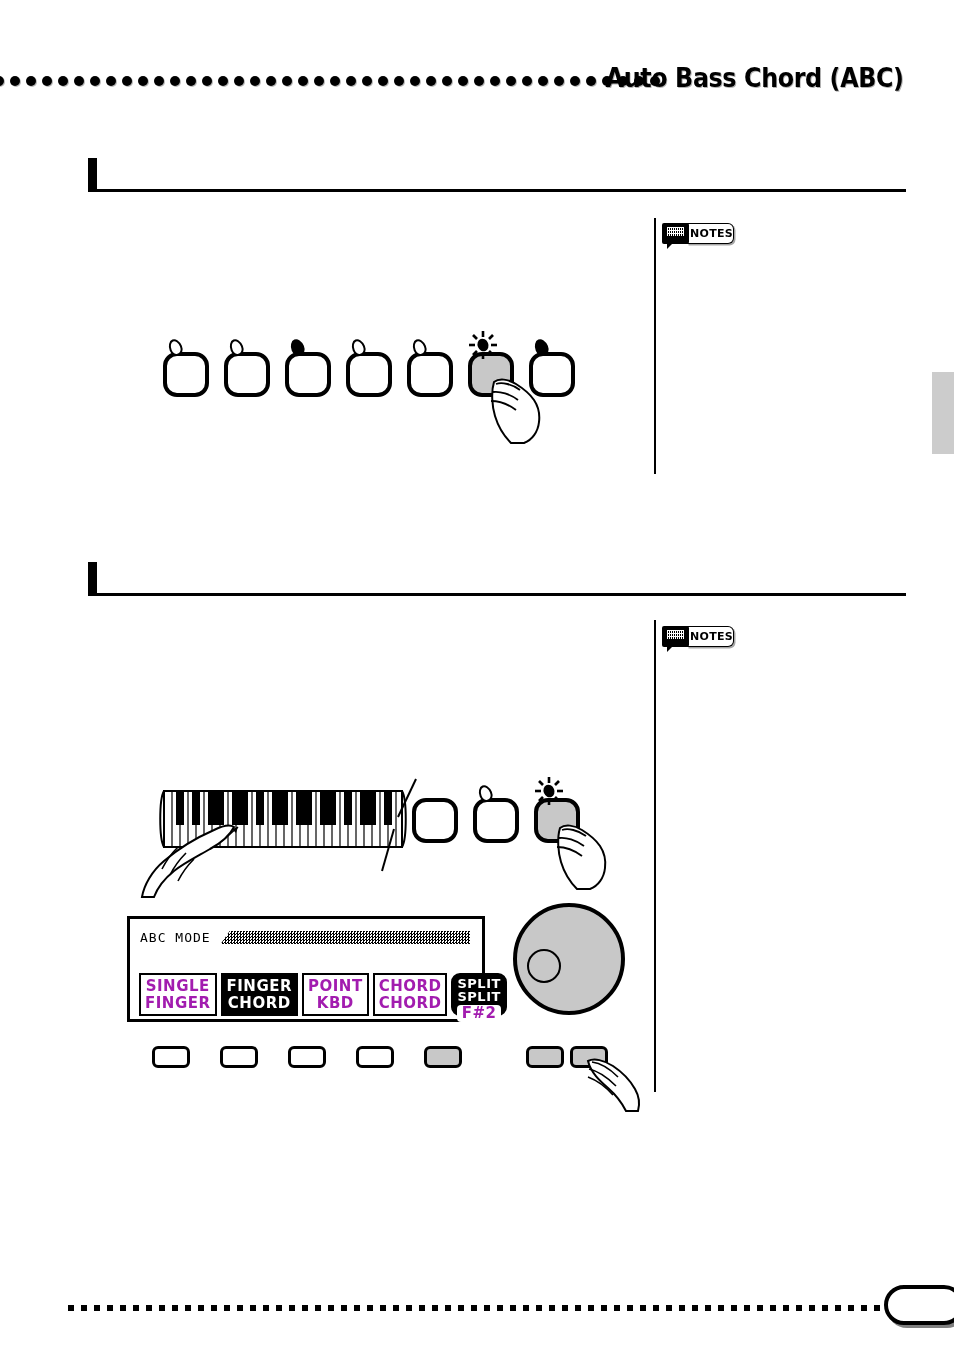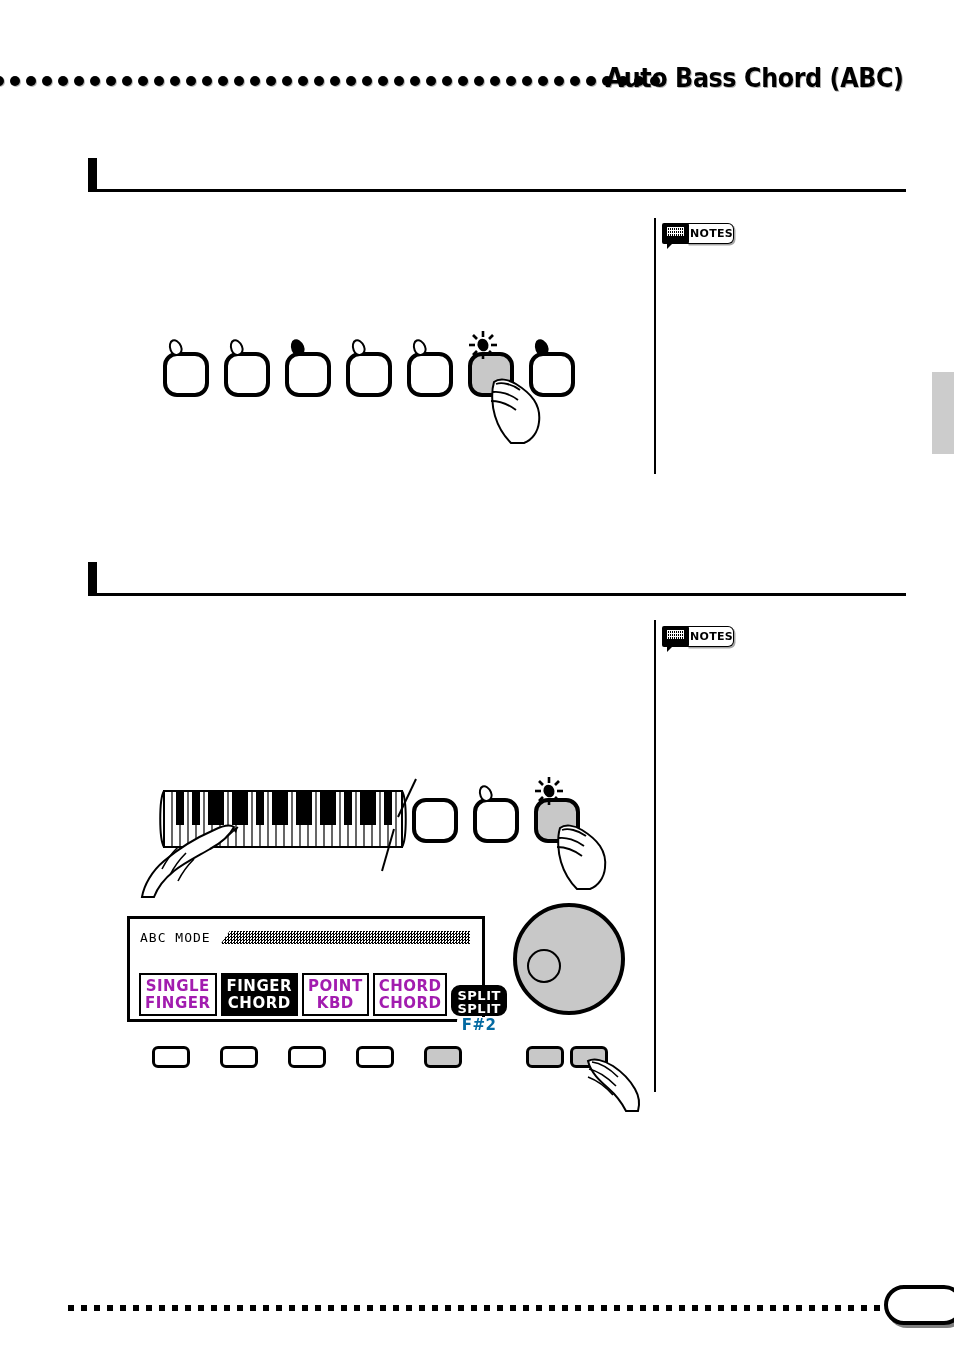--- a/index.html
+++ b/index.html
@@ -258,31 +258,30 @@
     background: #000;
     color: #fff;
     border-color: #000;
   }
   .lcd-cell.splitpoint {
     background: #000;
     color: #fff;
     border-radius: 9px;
     padding: 2px 4px 0 4px;
     justify-content: flex-start;
-    margin-top: 12px;
   }
   .lcd-cell.splitpoint .sp-lines {
     font-size: 13px;
     line-height: 13px;
     text-align: center;
   }
   .lcd-cell.splitpoint .sp-value {
     margin-top: 2px;
     background: #fff;
-    color: #0369a1;
+    color: #a21caf;
     border-radius: 4px;
     width: 100%;
     text-align: center;
     font-size: 15px;
     line-height: 17px;
   }
 
   
   .flat-btn {
     width: 38px;

